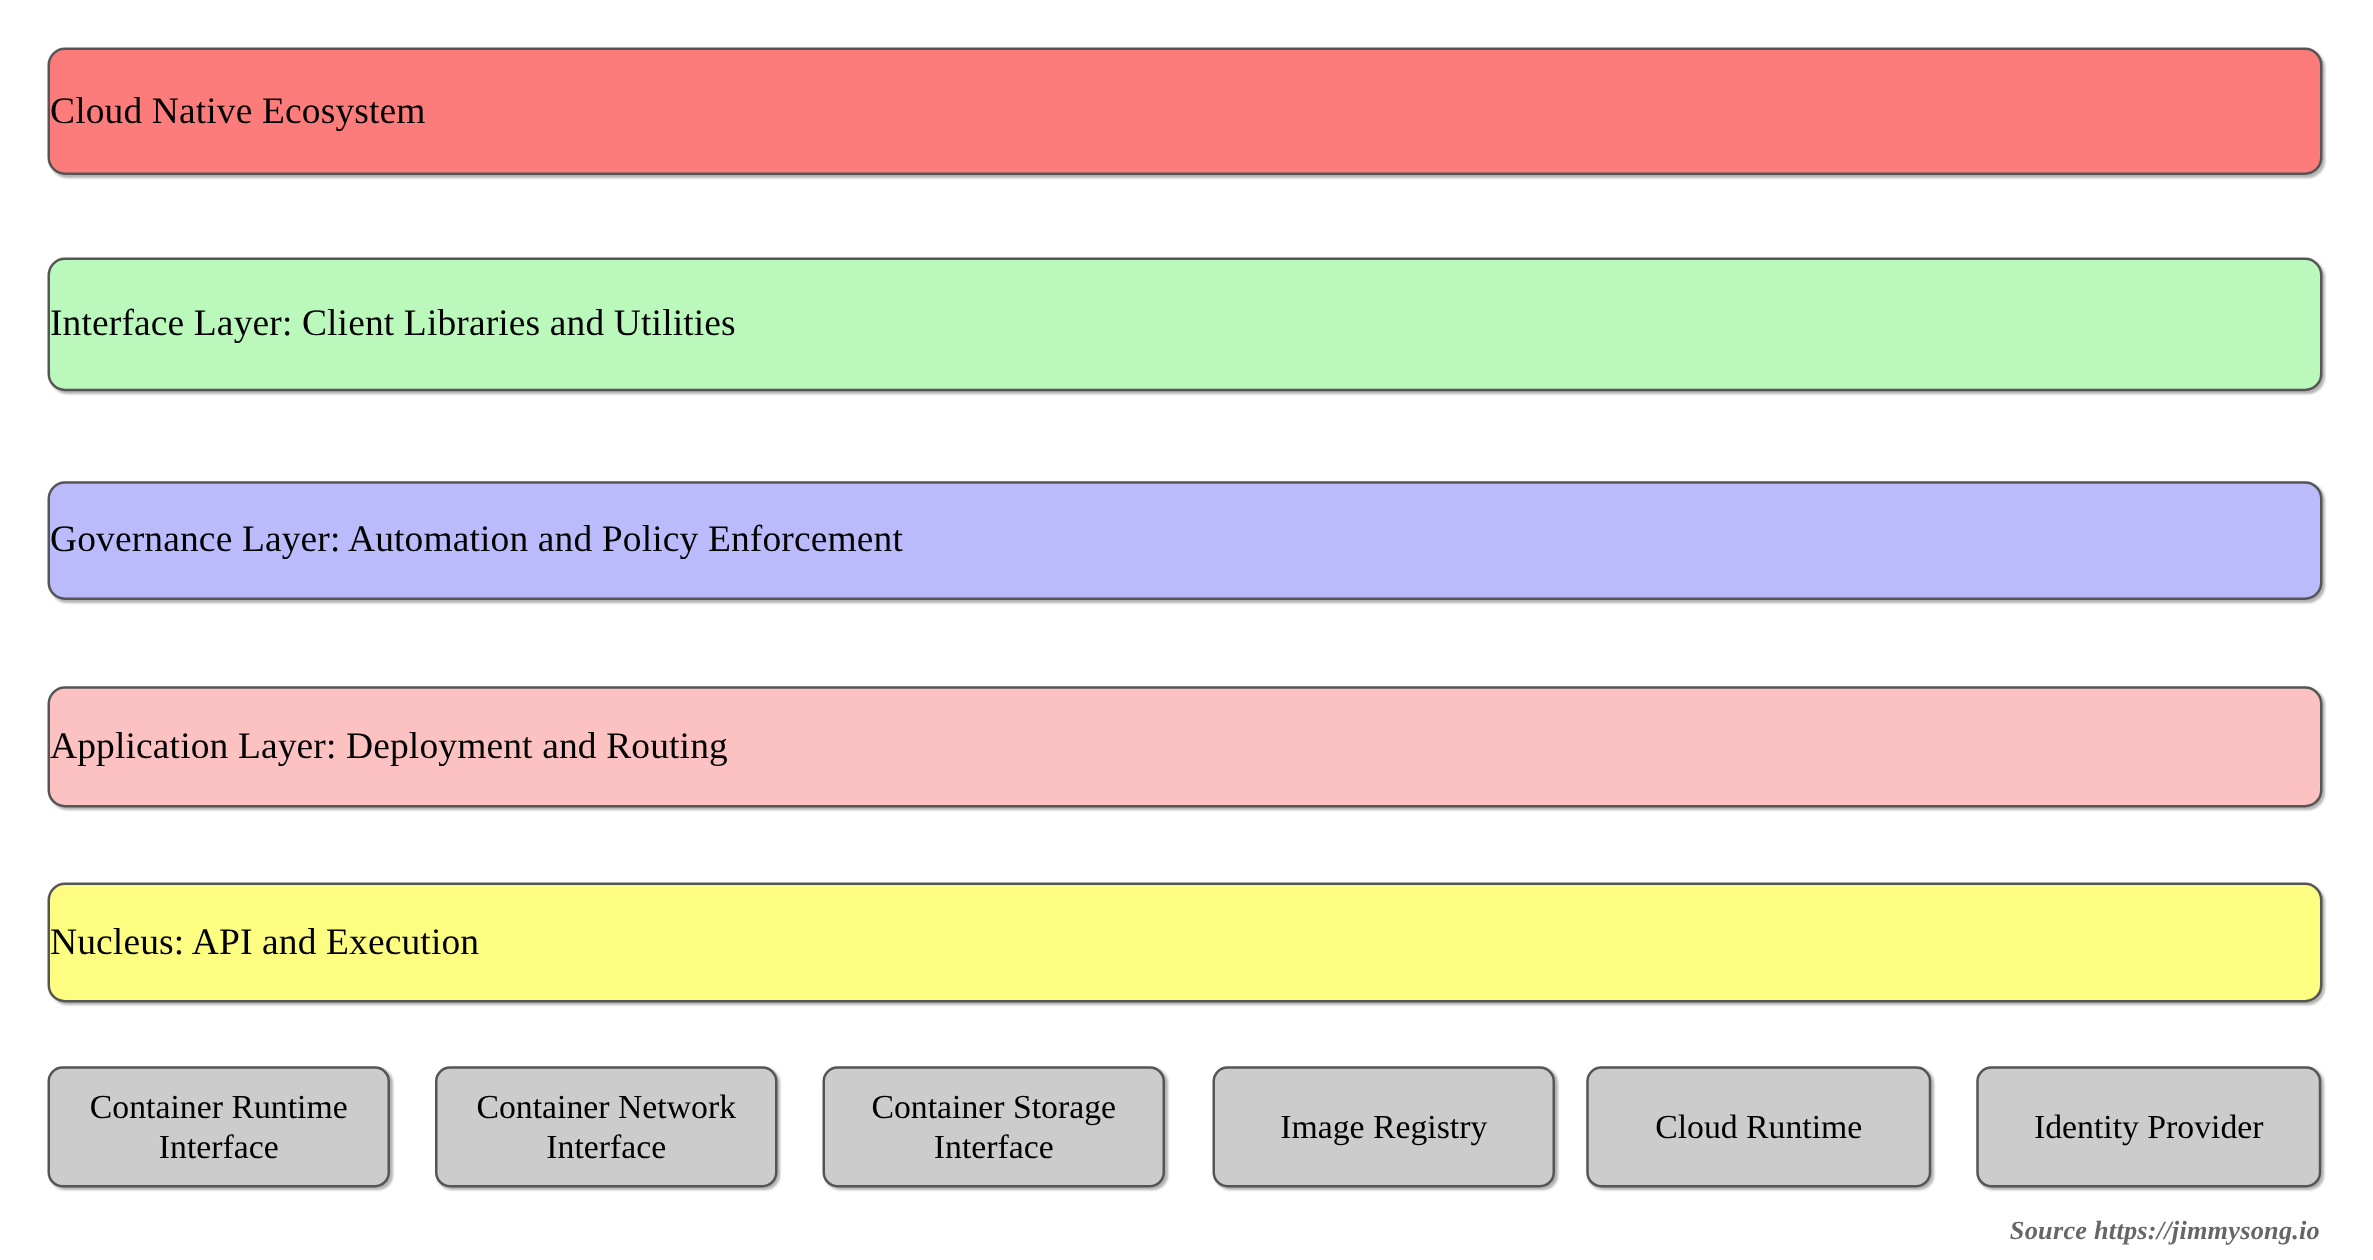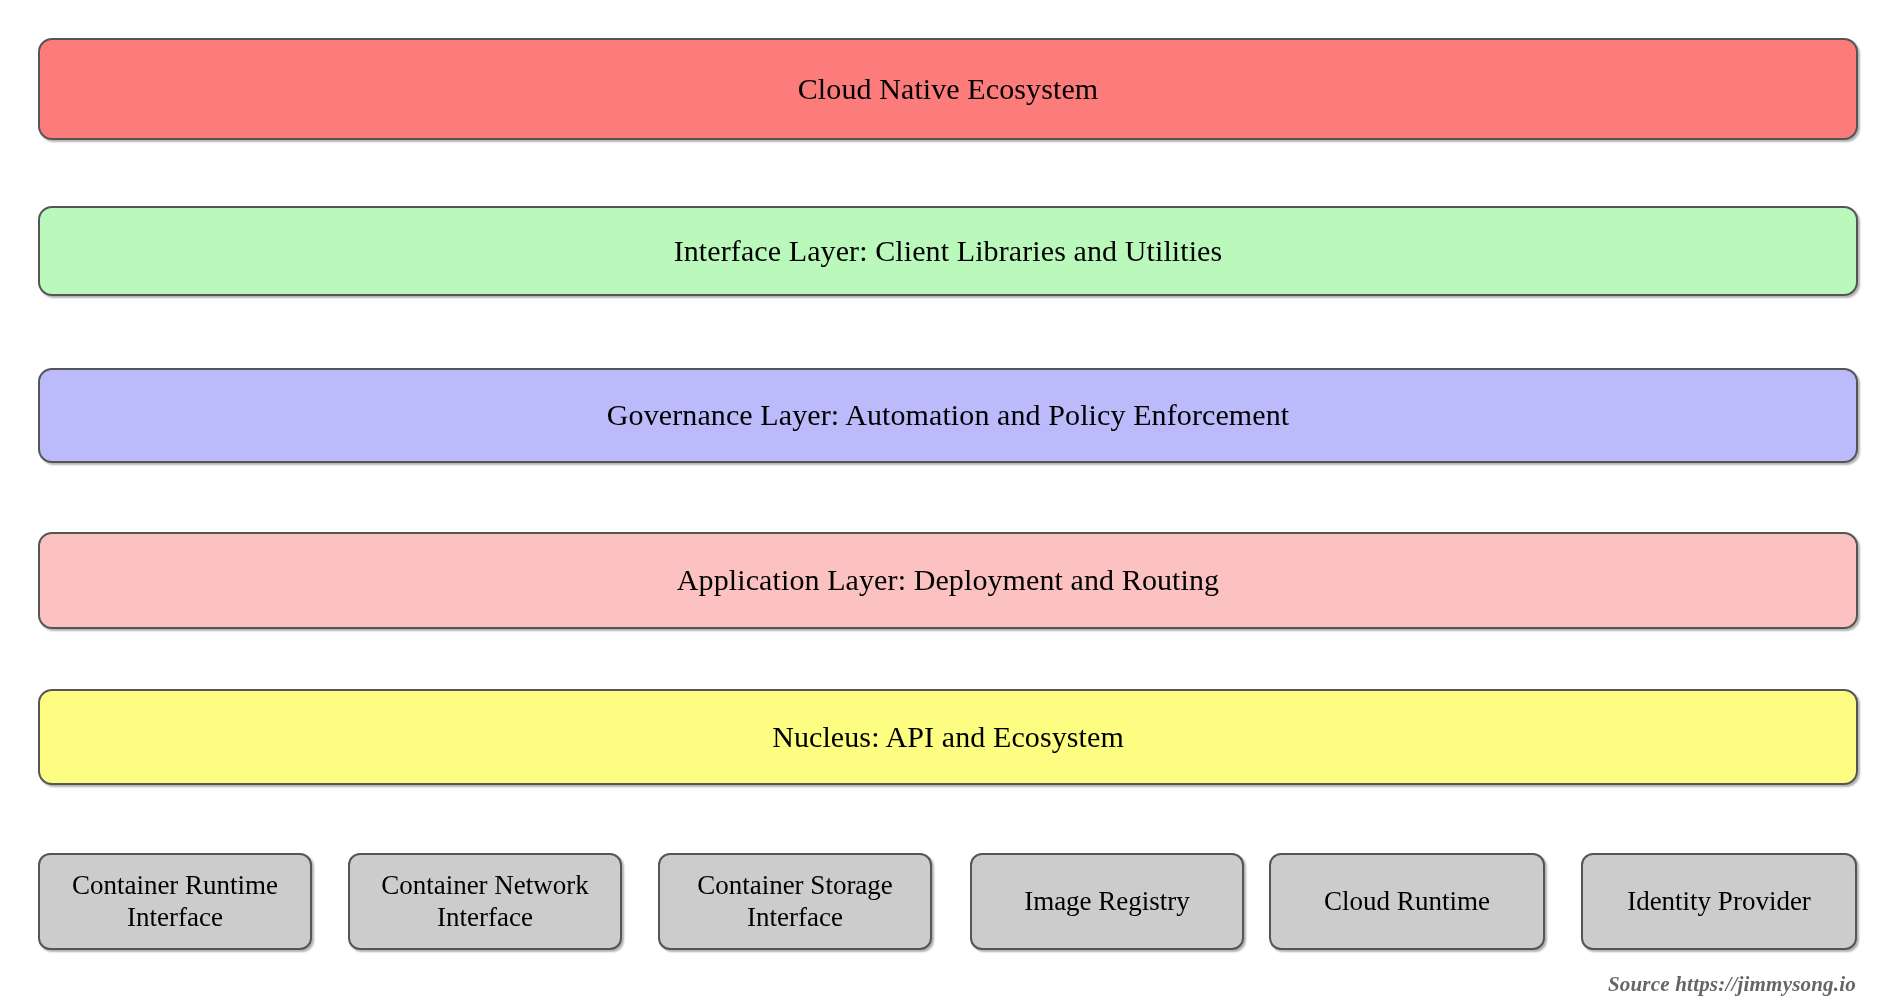--- a/index.html
+++ b/index.html
@@ -31,37 +31,36 @@
     width: 1820px;
   }
 
   .layer-bar {
     box-sizing: border-box;
     width: 1820px;
     border: 2px solid #555555;
     border-radius: 14px;
     display: flex;
     align-items: center;
-    justify-content: center;
     box-shadow: 2px 2px 2px rgba(0,0,0,0.30);
   }
 
   .layer-bar .layer-label {
     font-size: 30px;
     line-height: 1.15;
     font-weight: 400;
     letter-spacing: 0.1px;
     color: #000000;
     text-align: center;
     white-space: nowrap;
   }
 
   
   .bar-ecosystem   { height: 102px; margin-top: 0;   background: #FC7B7B; }
-  .bar-interface   { height:  90px; margin-top: 66px; background: #BBF8BB; }
+  .bar-interface   { height:  107px; margin-top: 66px; background: #BBF8BB; }
   .bar-governance  { height:  95px; margin-top: 72px; background: #BBBBFC; }
   .bar-application { height:  97px; margin-top: 69px; background: #FCC2C2; }
   .bar-nucleus     { height:  96px; margin-top: 60px; background: #FDFD82; }
 
   
   .foundation-row {
     position: absolute;
     left: 38px;
     top: 853px;
     width: 1820px;
@@ -129,21 +128,21 @@
 
     <div class="layer-bar bar-governance">
       <span class="layer-label">Governance Layer: Automation and Policy Enforcement</span>
     </div>
 
     <div class="layer-bar bar-application">
       <span class="layer-label">Application Layer: Deployment and Routing</span>
     </div>
 
     <div class="layer-bar bar-nucleus">
-      <span class="layer-label">Nucleus: API and Ecosystem</span>
+      <span class="layer-label">Nucleus: API and Execution</span>
     </div>
 
   </div>
 
   <div class="foundation-row">
 
     <div class="foundation-box fb-0">
       <span class="box-label">Container Runtime Interface</span>
     </div>
 

